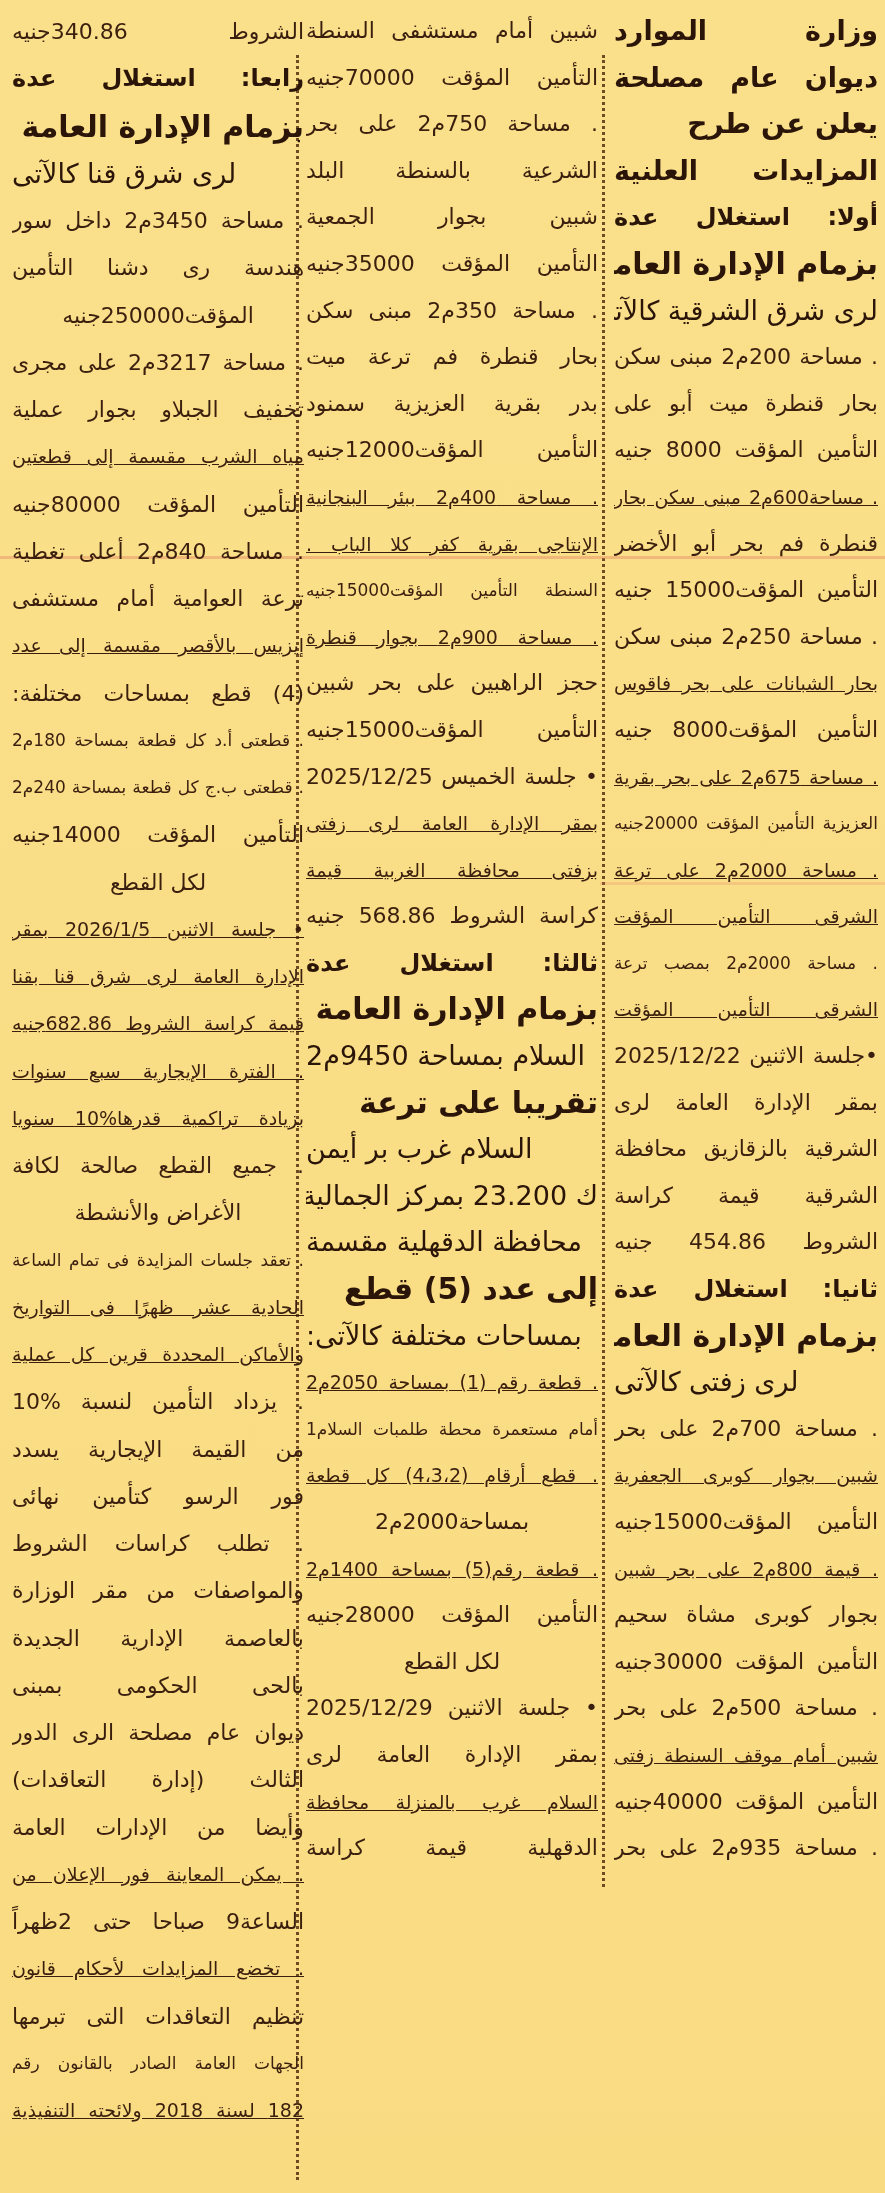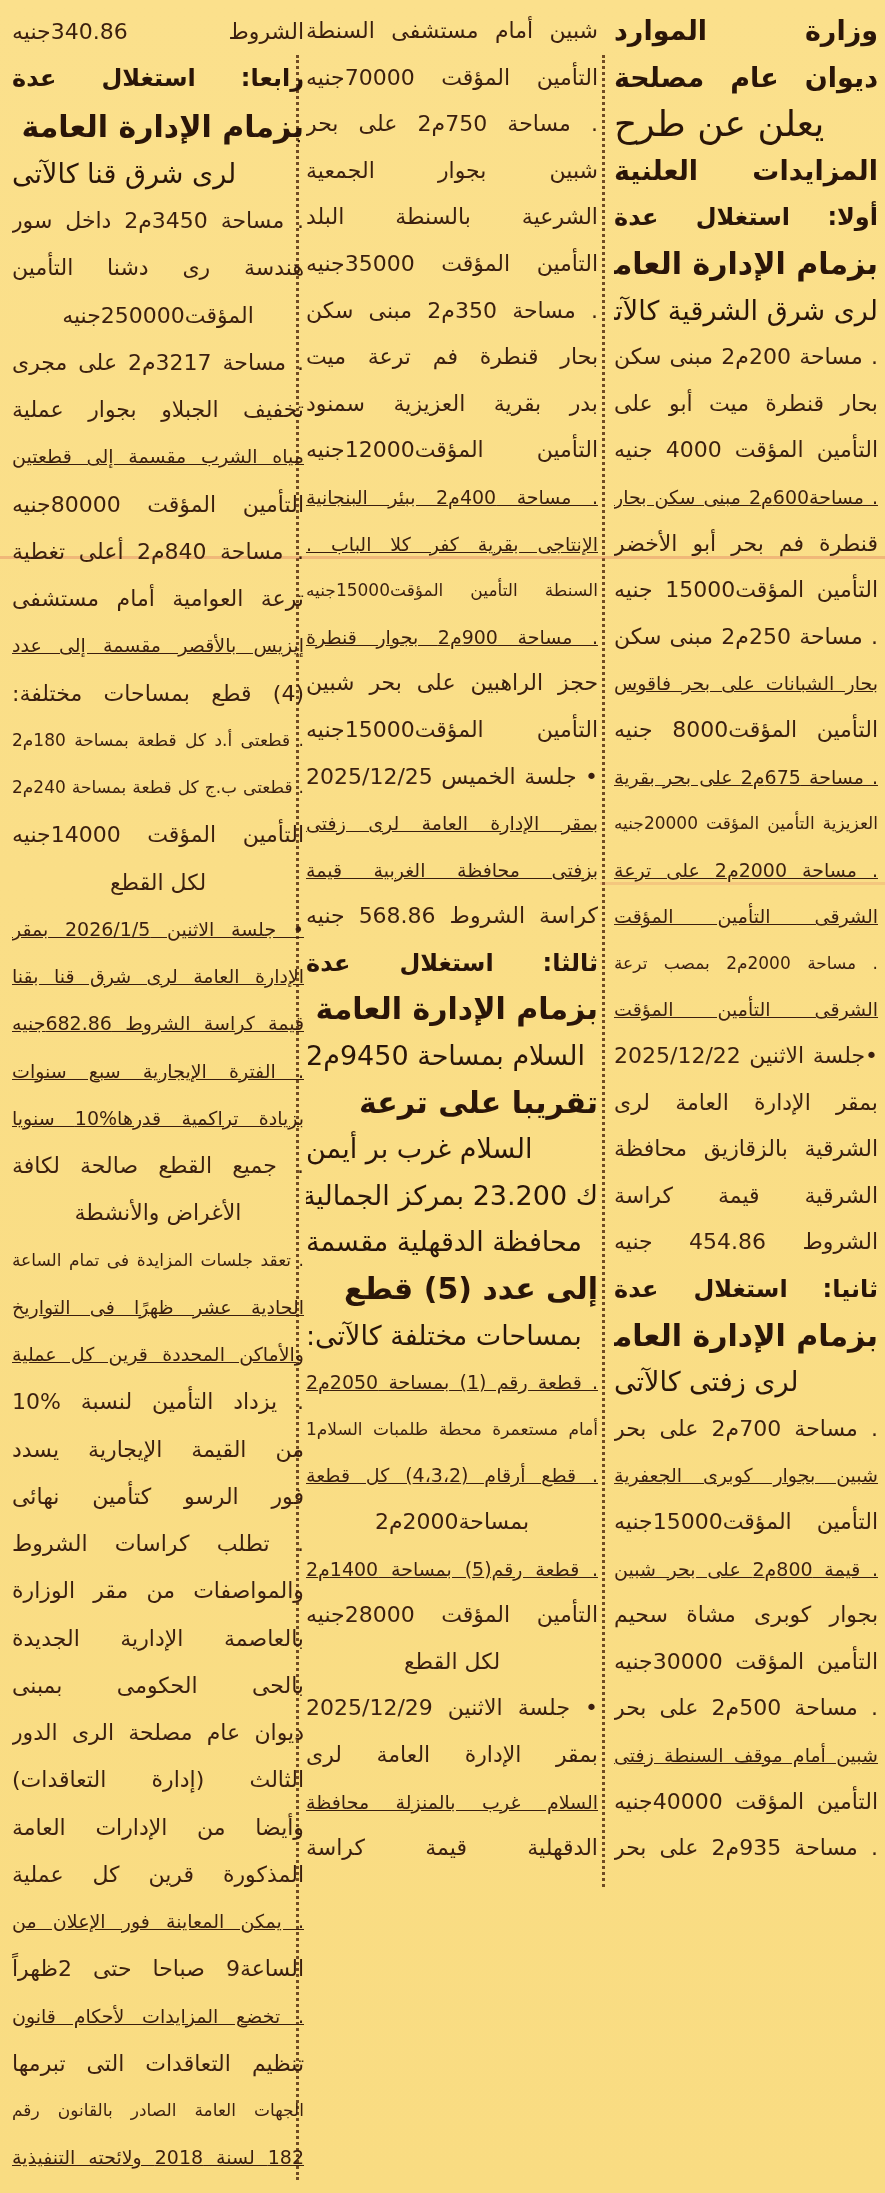--- a/index.html
+++ b/index.html
@@ -21,21 +21,21 @@
   .col-right .line,.col-middle .line{height:46.6px;line-height:46.6px;}
   .col-left .line{height:47.25px;line-height:47.25px;}
   
   .line.b1,.line.b3,.line.b3s,.line.h1,.line.h3{white-space:normal;}
   .b1{font-size:22px;text-align:justify;text-align-last:justify;}
   .b2{font-size:22px;text-align:center;}
   .b3{font-size:19px;text-align:justify;text-align-last:justify;text-decoration:underline;}
   .b3s{font-size:17px;text-align:justify;text-align-last:justify;word-spacing:-1px;}
   .h1{font-weight:bold;font-size:27px;color:#2a1508;text-align:justify;text-align-last:justify;}
   .h1b{font-weight:normal;font-size:27px;color:#2a1508;text-align:left;}
-  .h2{font-weight:normal;font-size:36px;color:#2a1508;text-align:left;}
+  .h2{font-weight:bold;font-size:28px;color:#2a1508;text-align:right;}
   .h3{font-weight:bold;font-size:24px;color:#2a1508;text-align:justify;text-align-last:justify;}
   .h4{font-weight:bold;font-size:30px;color:#2a1508;}
   .sep{position:absolute;width:0;border-left:3px dotted rgba(86,48,18,0.85);}
   .sep-1{left:296px;top:55px;height:2125px;}
   .sep-2{left:602px;top:55px;height:1832px;}
   .artifact{position:absolute;pointer-events:none;}
   .artifact-1{left:0;top:556px;width:885px;height:3px;background:rgba(224,120,95,0.38);}
   .artifact-2{left:600px;top:882px;width:285px;height:3px;background:rgba(224,120,95,0.22);}
 </style>
 </head>
@@ -50,21 +50,21 @@
   <div class="col col-right">
       <div class="line h1">وزارة الموارد المائية والرى</div>
       <div class="line h1">ديوان عام مصلحة الرى</div>
       <div class="line h2">يعلن عن طرح</div>
       <div class="line h1">المزايدات العلنية الآتية:</div>
       <div class="line h3">أولا: استغلال عدة مساحات</div>
       <div class="line h4">بزمام الإدارة العامة</div>
       <div class="line h1b">لرى شرق الشرقية كالآتى</div>
       <div class="line b1">. مساحة 200م2 مبنى سكن</div>
       <div class="line b1">بحار قنطرة ميت أبو على</div>
-      <div class="line b1">التأمين المؤقت 4000 جنيه</div>
+      <div class="line b1">التأمين المؤقت 8000 جنيه</div>
       <div class="line b3">. مساحة600م2 مبنى سكن بحار</div>
       <div class="line b1">قنطرة فم بحر أبو الأخضر</div>
       <div class="line b1">التأمين المؤقت15000 جنيه</div>
       <div class="line b1">. مساحة 250م2 مبنى سكن</div>
       <div class="line b3">بحار الشبانات على بحر فاقوس</div>
       <div class="line b1">التأمين المؤقت8000 جنيه</div>
       <div class="line b3">. مساحة 675م2 على بحر بقرية</div>
       <div class="line b3s">العزيزية التأمين المؤقت 20000جنيه</div>
       <div class="line b3">. مساحة 2000م2 على ترعة الوادى</div>
       <div class="line b3">الشرقى التأمين المؤقت 30000جنيه</div>
@@ -86,22 +86,22 @@
       <div class="line b1">التأمين المؤقت 30000جنيه</div>
       <div class="line b1">. مساحة 500م2 على بحر</div>
       <div class="line b3">شبين أمام موقف السنطة زفتى</div>
       <div class="line b1">التأمين المؤقت 40000جنيه</div>
       <div class="line b1">. مساحة 935م2 على بحر</div>
     </div>
   <div class="col col-middle">
       <div class="line b1">شبين أمام مستشفى السنطة</div>
       <div class="line b1">التأمين المؤقت 70000جنيه</div>
       <div class="line b1">. مساحة 750م2 على بحر</div>
+      <div class="line b1">الشرعية بالسنطة البلد</div>
       <div class="line b1">شبين بجوار الجمعية</div>
-      <div class="line b1">الشرعية بالسنطة البلد</div>
       <div class="line b1">التأمين المؤقت 35000جنيه</div>
       <div class="line b1">. مساحة 350م2 مبنى سكن</div>
       <div class="line b1">بحار قنطرة فم ترعة ميت</div>
       <div class="line b1">بدر بقرية العزيزية سمنود</div>
       <div class="line b1">التأمين المؤقت12000جنيه</div>
       <div class="line b3">. مساحة 400م2 ببئر البنجانية</div>
       <div class="line b3">الإنتاجى بقرية كفر كلا الباب .</div>
       <div class="line b3s">السنطة التأمين المؤقت15000جنيه</div>
       <div class="line b3">. مساحة 900م2 بجوار قنطرة</div>
       <div class="line b1">حجز الراهبين على بحر شبين</div>
@@ -164,21 +164,20 @@
       <div class="line b1">. يزداد التأمين لنسبة %10</div>
       <div class="line b1">من القيمة الإيجارية يسدد</div>
       <div class="line b1">فور الرسو كتأمين نهائى</div>
       <div class="line b1">. تطلب كراسات الشروط</div>
       <div class="line b1">والمواصفات من مقر الوزارة</div>
       <div class="line b1">بالعاصمة الإدارية الجديدة</div>
       <div class="line b1">بالحى الحكومى بمبنى</div>
       <div class="line b1">ديوان عام مصلحة الرى الدور</div>
       <div class="line b1">الثالث (إدارة التعاقدات)</div>
       <div class="line b1">وأيضا من الإدارات العامة</div>
-      <div class="line b1">المذكورة قرين كل عملية</div>
       <div class="line b3">. يمكن المعاينة فور الإعلان من</div>
       <div class="line b1">الساعة9 صباحا حتى 2ظهراً</div>
       <div class="line b3">. تخضع المزايدات لأحكام قانون</div>
       <div class="line b1">تنظيم التعاقدات التى تبرمها</div>
       <div class="line b3s">الجهات العامة الصادر بالقانون رقم</div>
       <div class="line b3">182 لسنة 2018 ولائحته التنفيذية</div>
     </div>
 </div>
 
 </body></html>

